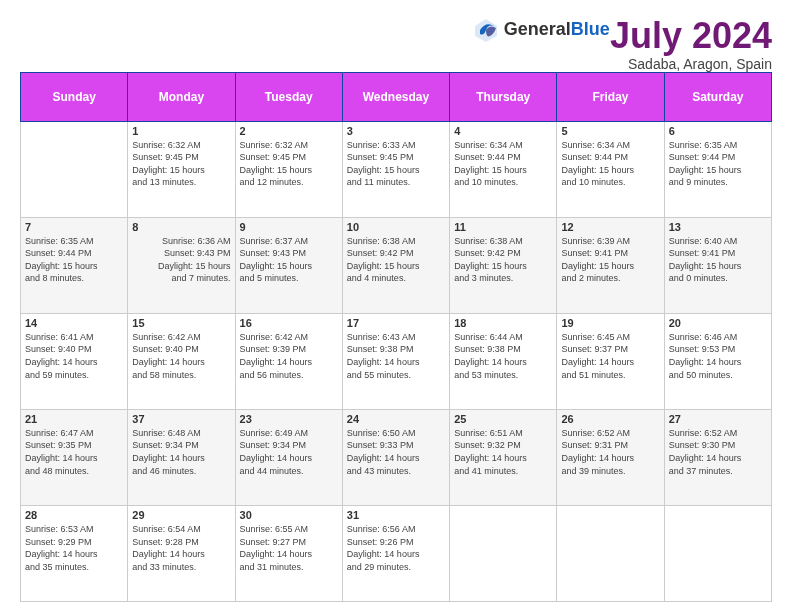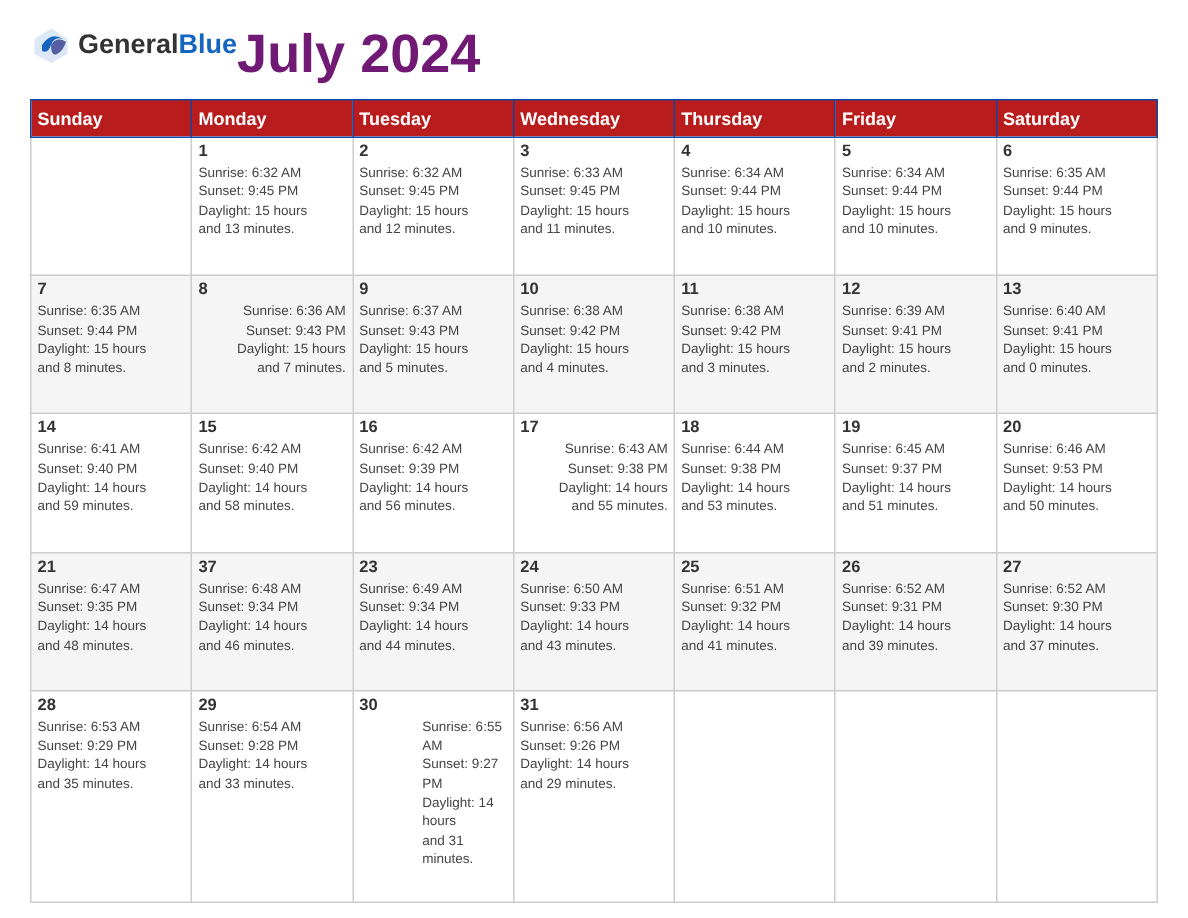--- a/index.html
+++ b/index.html
@@ -12,23 +12,22 @@
     }
     .page {
       width: 792px;
       height: 612px;
       padding: 16px 20px 10px 20px;
       display: flex;
       flex-direction: column;
     }
     .header {
       display: flex;
-      justify-content: flex-start;
+      justify-content: flex-end;
       align-items: flex-start;
-      margin-bottom: 10px;
     }
     .logo {
       display: flex;
       align-items: center;
       gap: 4px;
     }
     .logo-text {
       font-size: 18px;
       font-weight: bold;
       line-height: 1.1;
@@ -53,26 +52,26 @@
       color: #444;
     }
     .calendar {
       flex: 1;
       border: 1px solid #ccc;
       border-collapse: collapse;
       width: 100%;
       table-layout: fixed;
     }
     .calendar th {
-      background: #b91c1c;
+      background: #d946ef;
       color: #fff;
       font-size: 12px;
       font-weight: bold;
-      padding: 5px 4px;
-      text-align: left;
+      padding: 17px 4px;
+      text-align: center;
       border: 1px solid #1145a0;
     }
     .calendar td {
       border: 1px solid #ccc;
       vertical-align: top;
       padding: 3px 4px;
       font-size: 9.5px;
       color: #333;
       height: 80px;
     }
@@ -105,20 +104,21 @@
       </svg>
       <div>
         <div style="display:flex; align-items:baseline; gap:0;">
           <span class="logo-text logo-general">General</span>
             <span class="logo-text logo-blue">Blue</span>
         </div>
       </div>
     </div>
     <div class="title-block">
       <div class="month-title">July 2024</div>
+      <div class="subtitle">Sadaba, Aragon, Spain</div>
     </div>
   </div>
 
   <table class="calendar">
     <thead>
       <tr>
         <th>Sunday</th>
         <th>Monday</th>
         <th>Tuesday</th>
         <th>Wednesday</th>
@@ -241,21 +241,21 @@
           </td>
           <td>
             <span class="day-num">16</span>
             <div class="cell-info" style="white-space: pre-line;">Sunrise: 6:42 AM
 Sunset: 9:39 PM
 Daylight: 14 hours
 and 56 minutes.</div>
           </td>
           <td>
             <span class="day-num">17</span>
-            <div class="cell-info" style="white-space: pre-line; text-align: right;">Sunrise: 6:43 AM
+            <div class="cell-info" style="white-space: pre-line;">Sunrise: 6:43 AM
 Sunset: 9:38 PM
 Daylight: 14 hours
 and 55 minutes.</div>
           </td>
           <td>
             <span class="day-num">18</span>
             <div class="cell-info" style="white-space: pre-line;">Sunrise: 6:44 AM
 Sunset: 9:38 PM
 Daylight: 14 hours
 and 53 minutes.</div>
@@ -336,21 +336,21 @@
           </td>
           <td>
             <span class="day-num">29</span>
             <div class="cell-info" style="white-space: pre-line;">Sunrise: 6:54 AM
 Sunset: 9:28 PM
 Daylight: 14 hours
 and 33 minutes.</div>
           </td>
           <td>
             <span class="day-num">30</span>
-            <div class="cell-info" style="white-space: pre-line; margin-left: 42px;">Sunrise: 6:55 AM
+            <div class="cell-info" style="white-space: pre-line;">Sunrise: 6:55 AM
 Sunset: 9:27 PM
 Daylight: 14 hours
 and 31 minutes.</div>
           </td>
           <td>
             <span class="day-num">31</span>
             <div class="cell-info" style="white-space: pre-line;">Sunrise: 6:56 AM
 Sunset: 9:26 PM
 Daylight: 14 hours
 and 29 minutes.</div>

